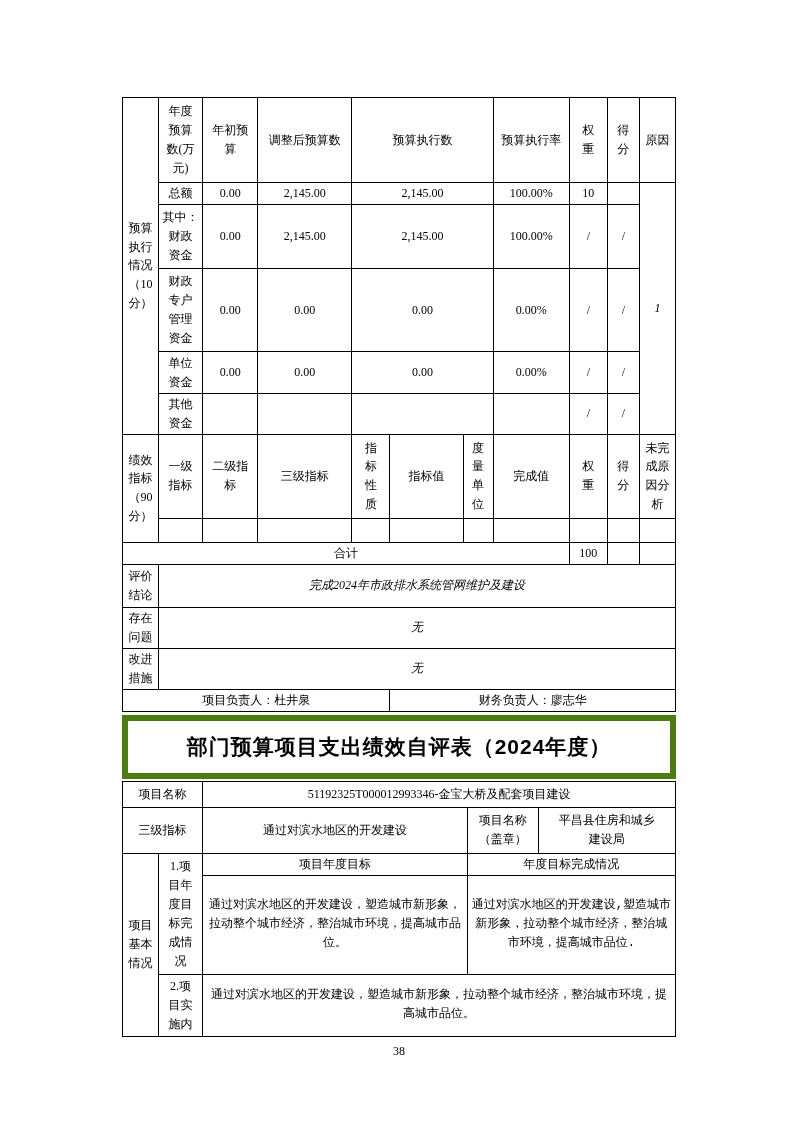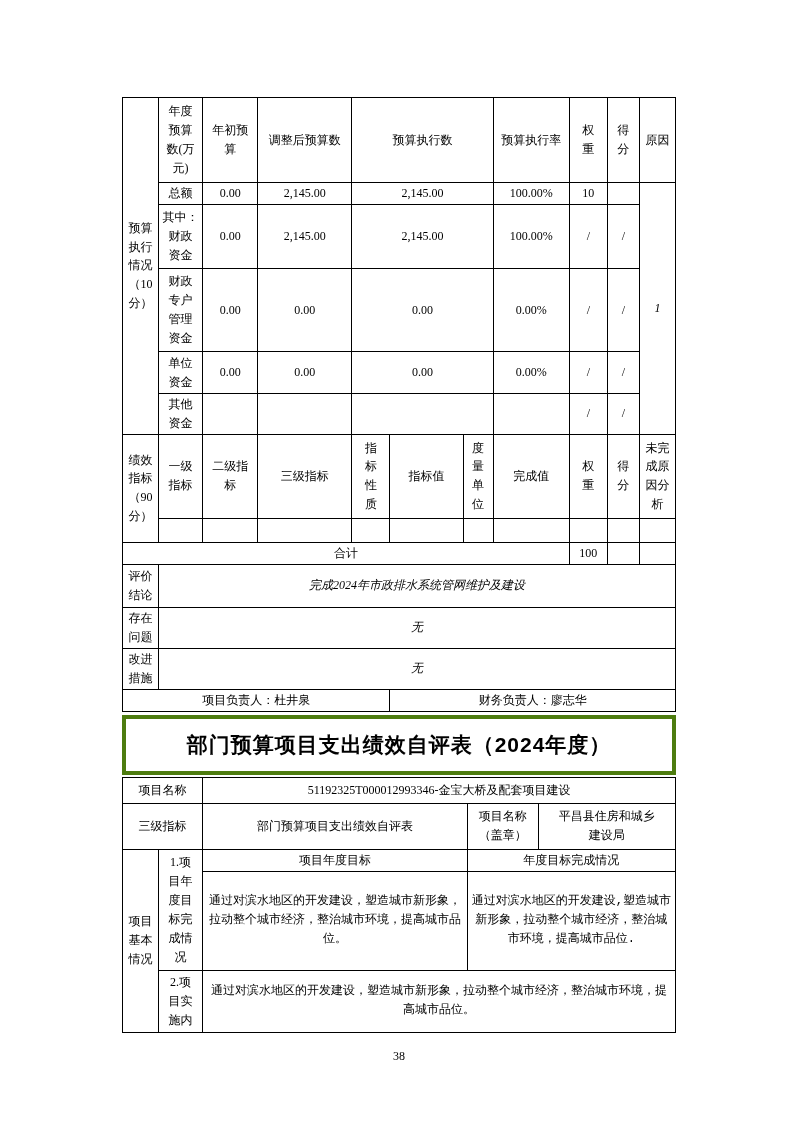--- a/index.html
+++ b/index.html
@@ -29,31 +29,31 @@
     overflow: hidden;
     word-break: break-all;
   }
   td.left { text-align: left; padding-left: 6px; margin-top: 12px; }
   td.para { text-align: left; padding: 2px 7px; line-height: 1.95; white-space: normal; font-family: Liberation Mono, monospace; }
   td.top  { vertical-align: top; }
   .italic { font-style: italic; }
   .title-box {
     margin-top: 3px;
     height: 52px;
-    border: 4px solid #4d7c0f;
+    border: 6px solid #4d7c0f;
     display: flex; align-items: center; justify-content: center;
     font-family: "Liberation Sans", sans-serif;
     font-weight: bold;
     font-size: 21px;
     letter-spacing: 1px;
     background: #fff;
   }
   .btm-gap { margin-top: 2px; padding-left: 12px; }
   .page-num {
-    margin-top: 16px;
+    margin-top: 7px;
     text-align: center;
     font-size: 12px;
   }
 </style>
 </head>
 <body>
 
 <div class="page">
   <div class="content">
 
@@ -227,21 +227,21 @@
         <col style="width:71px">
           <col style="width:137px">
       </colgroup>
       <tbody>
       <tr style="height:26px">
         <td colspan="2">项目名称</td>
         <td colspan="3" class="left">51192325T000012993346-金宝大桥及配套项目建设</td>
       </tr>
       <tr style="height:46px">
         <td colspan="2">三级指标</td>
-        <td class="left">部门预算项目支出绩效自评表</td>
+        <td class="left">通过对滨水地区的开发建设</td>
         <td>项目名称
 （盖章）</td>
         <td>平昌县住房和城乡
 建设局</td>
       </tr>
       <tr style="height:17px">
         <td rowspan="3">项目
 基本
 情况</td>
         <td rowspan="2" class="top">1.项

